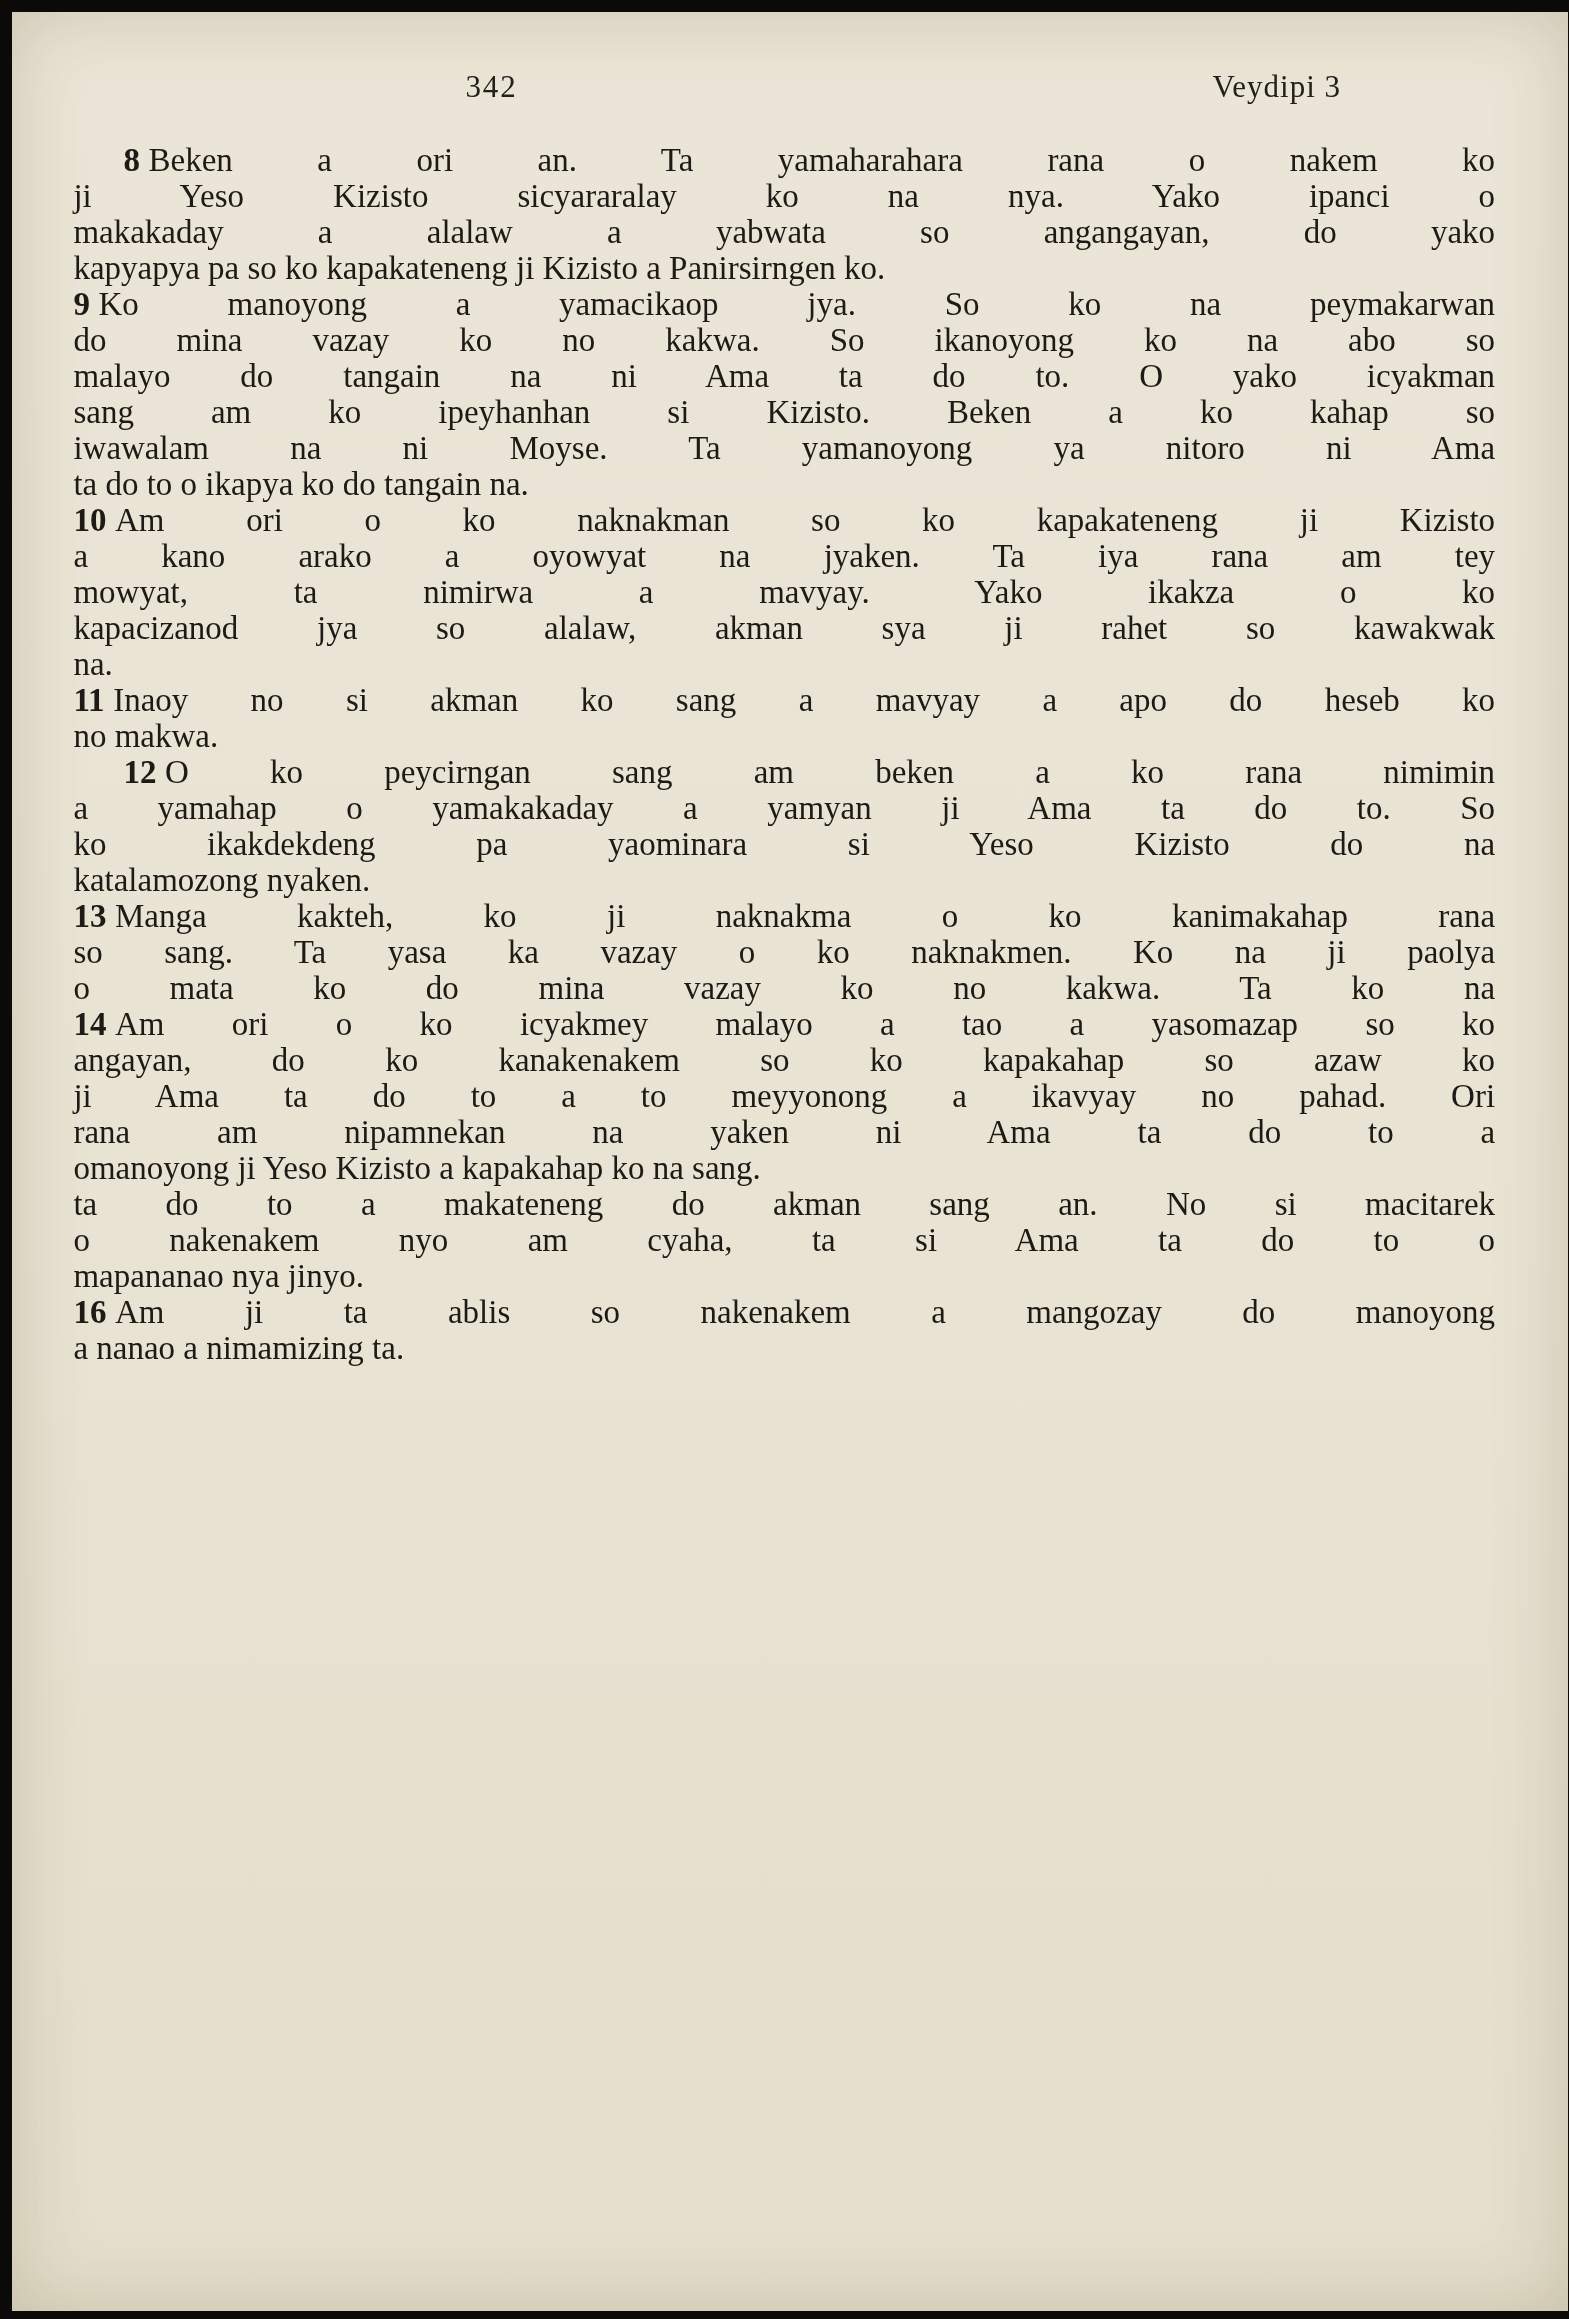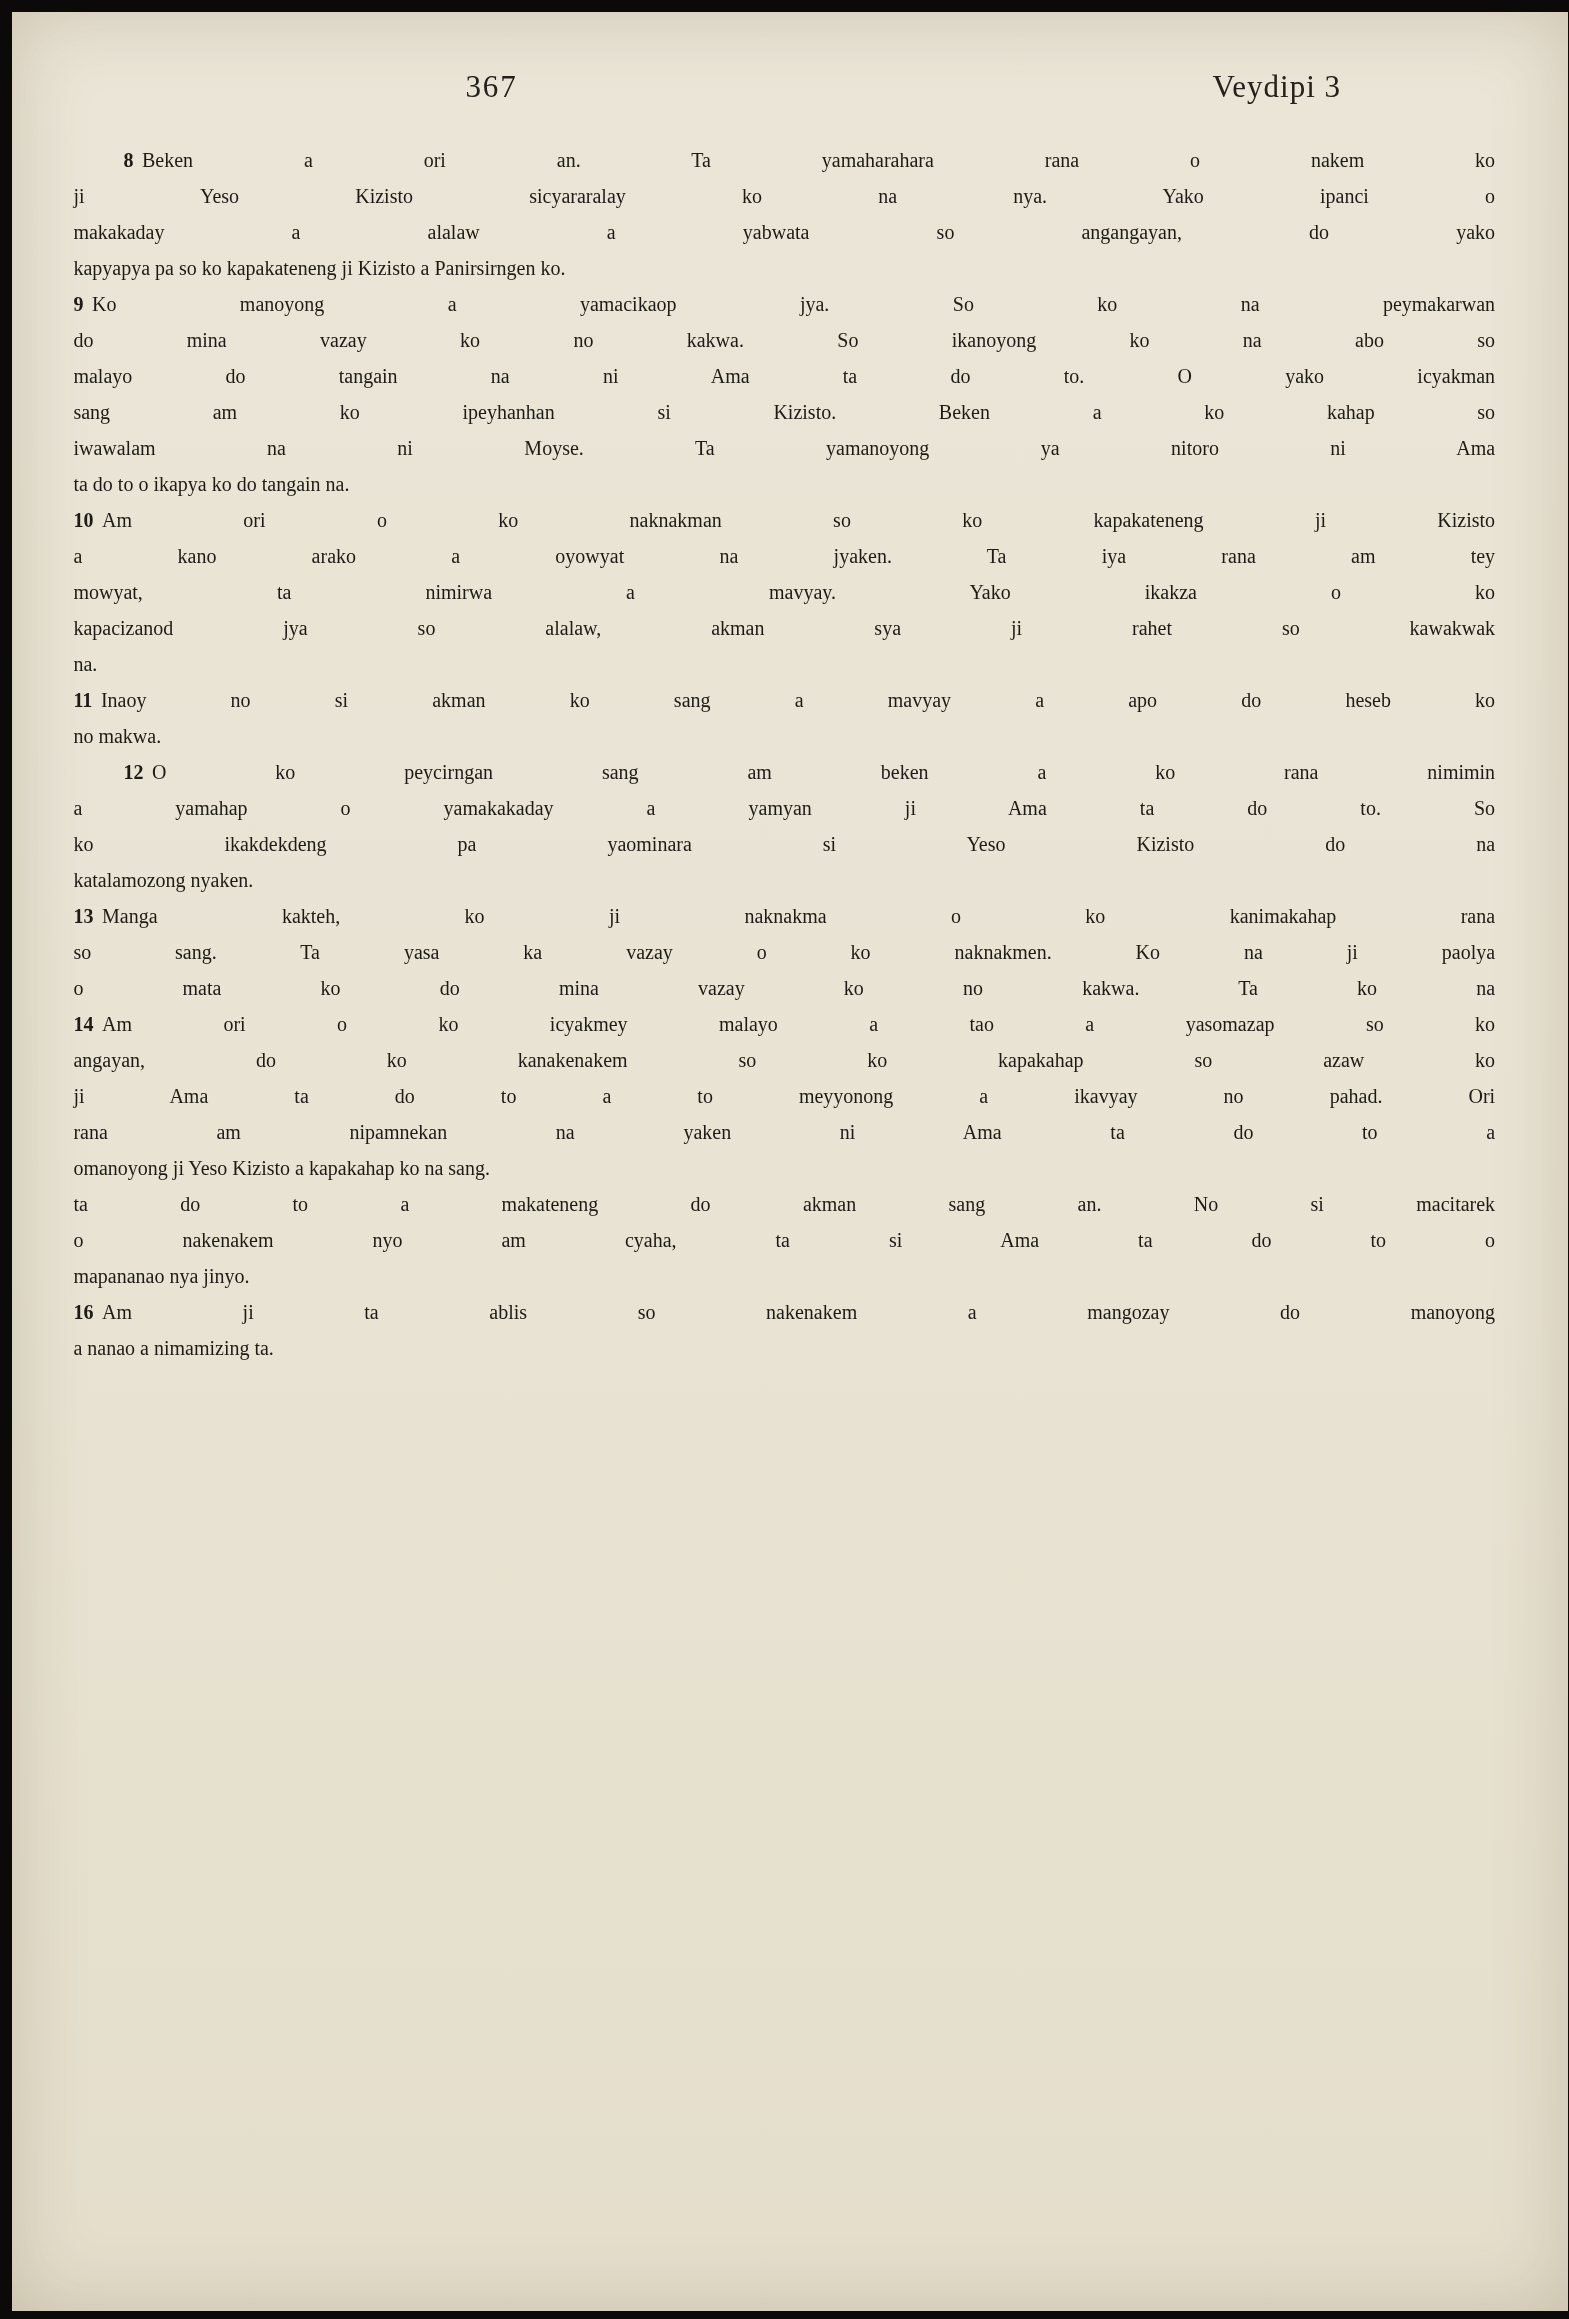--- a/index.html
+++ b/index.html
@@ -42,21 +42,21 @@
     position: absolute;
     left: 1139px;
     top: 0;
     letter-spacing: 1px;
   }
   .body-text {
     position: absolute;
     top: 130px;
     left: 61px;
     right: 73px;
-    font-size: 20px;
+    font-size: 33px;
     line-height: 36px;
     color: #1e1b16;
     text-rendering: optimizeLegibility;
   }
   .verse {
     margin: 0;
     padding: 0;
   }
   .line {
     text-align: left;
@@ -73,21 +73,21 @@
   .vnum {
     font-weight: bold;
     padding-right: 8.6px;
   }
 </style>
 </head>
 <body>
 
 <div class="page">
   <div class="page-header">
-    <span class="pgnum">367</span>
+    <span class="pgnum">342</span>
     <span class="runhead">Veydipi 3</span>
   </div>
   <div class="body-text" id="verses">
       <div class="verse">
         <div class="line fill indent"><span class="vnum">8</span>Beken a ori an. Ta yamaharahara rana o nakem ko</div>
         <div class="line fill">ji Yeso Kizisto sicyararalay ko na nya. Yako ipanci o</div>
         <div class="line fill">makakaday a alalaw a yabwata so angangayan, do yako</div>
         <div class="line">kapyapya pa so ko kapakateneng ji Kizisto a Panirsirngen ko.</div>
       </div>
       <div class="verse">

